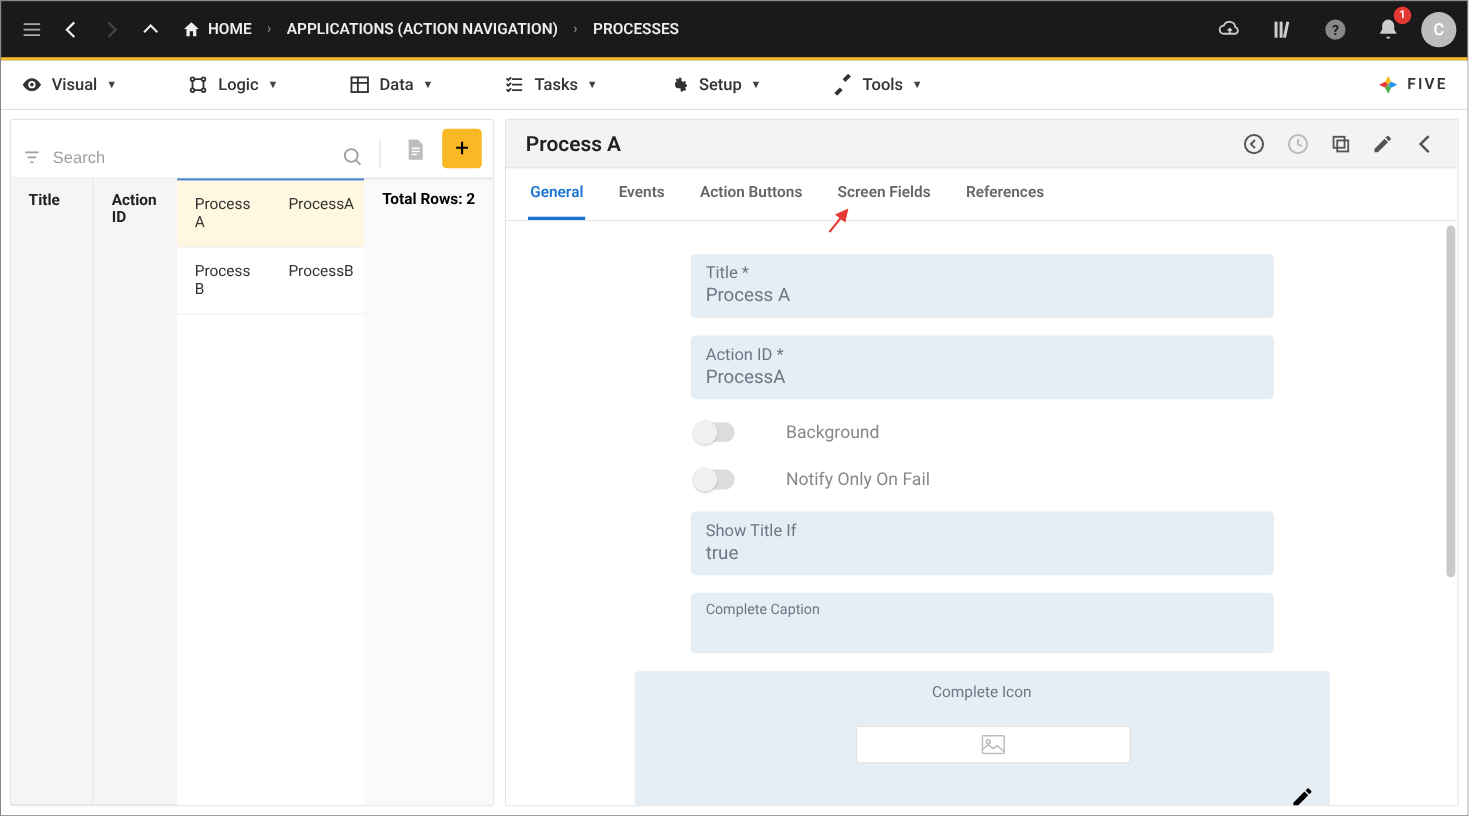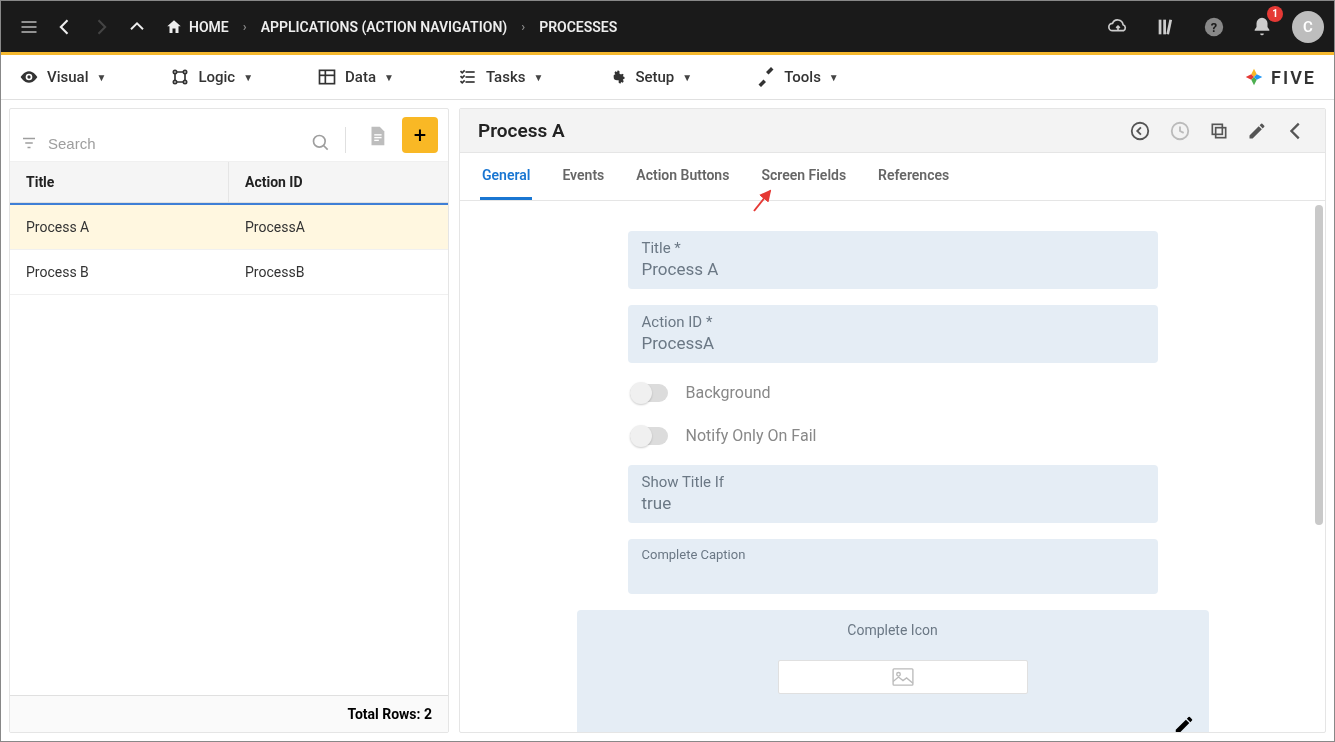--- a/index.html
+++ b/index.html
@@ -17,38 +17,38 @@
   .topbar-right .icon-btn svg { width: 22px; height: 22px; }
   .avatar { width: 32px; height: 32px; border-radius: 50%; background: #bdbdbd; display: flex; align-items: center; justify-content: center; color: #fff; font-weight: 600; font-size: 15px; }
   .notif-wrap { position: relative; }
   .notif-badge { position: absolute; top: -3px; right: -3px; background: #e53935; color: #fff; border-radius: 50%; width: 16px; height: 16px; font-size: 10px; display: flex; align-items: center; justify-content: center; font-weight: 700; }
 
   
   .menubar { background: #fff; height: 45px; display: flex; align-items: center; padding: 0 18px; gap: 64px; border-bottom: 1px solid #e0e0e0; }
   .menubar .menu-item { display: flex; align-items: center; gap: 8px; font-size: 15px; color: #333; cursor: pointer; font-weight: 500; }
   .menubar .menu-item .tri { font-size: 10px; color: #444; }
   .menubar .menu-item svg { width: 20px; height: 20px; }
-  .brand { margin-left: auto; display: flex; align-items: center; gap: 6px; font-weight: 600; letter-spacing: 2px; color: #333; font-size: 18px; }
+  .brand { margin-left: auto; display: flex; align-items: center; gap: 6px; font-weight: 600; letter-spacing: 2px; color: #333; font-size: 14px; }
 
   
   .body { flex: 1; display: flex; gap: 10px; padding: 8px; overflow: hidden; background: #fff; }
 
   
   .left-panel { width: 440px; display: flex; flex-direction: column; background: #fff; border: 1px solid #e5e5e5; border-radius: 2px; overflow: hidden; }
   .left-toolbar { display: flex; align-items: flex-end; padding: 8px 10px; gap: 8px; border-bottom: 1px solid #f0f0f0; }
   .search-wrap { flex: 1; display: flex; align-items: center; gap: 10px; }
   .filter-icon { color: #9e9e9e; }
   .search-input { flex: 1; border: none; outline: none; font-size: 15px; color: #555; background: transparent; }
   .search-input::placeholder { color: #9e9e9e; }
   .search-btn { color: #9e9e9e; cursor: pointer; }
   .vdiv { width: 1px; height: 26px; background: #e0e0e0; margin: 0 6px; }
   .doc-btn { width: 34px; height: 34px; display:flex; align-items:center; justify-content:center; color: #9e9e9e; cursor:pointer; }
   .add-btn { width: 36px; height: 36px; background: #f9b825; border-radius: 4px; display:flex; align-items:center; justify-content:center; color:#000; cursor:pointer; font-size: 22px; font-weight: 400; }
 
-  .table { flex: 1; display: flex; flex-direction: column; }
+  .table { flex: 1; display: flex; }
   .thead { display: flex; background: #f5f5f5; border-bottom: 1px solid #e0e0e0; }
   .th { padding: 12px 16px; font-weight: 700; font-size: 14px; color: #222; }
   .th:first-child { width: 50%; border-right: 1px solid #e5e5e5; }
   .th:last-child { width: 50%; }
   .tbody { flex:1; overflow:auto; }
   .tr { display:flex; border-bottom: 1px solid #f0f0f0; cursor:pointer; }
   .tr.selected { background: #fff7e0; border-top: 2px solid #3f7fd6; }
   .td { padding: 14px 16px; font-size: 14px; color: #333; }
   .td:first-child { width:50%; }
   .td:last-child { width:50%; }
@@ -70,21 +70,21 @@
   .form-scroll { position:absolute; right:2px; top:4px; bottom:4px; width:8px; background:#c9c9c9; border-radius:4px; height:320px; }
 
   .field { width: 530px; background:#e5edf5; border-radius:4px; padding: 8px 14px 10px 14px; }
   .field-label { font-size:15px; color:#6b7885; margin-bottom:2px; }
   .field-value { font-size:17px; color:#6b7885; }
   .field.empty .field-value { min-height: 20px; }
 
   .switch-row { width: 530px; display:flex; align-items:center; gap:18px; padding: 4px 2px; }
   .switch { width: 38px; height: 18px; background:#dcdcdc; border-radius: 10px; position:relative; }
   .switch::after { content:""; position:absolute; left:0; top:-2px; width:22px; height:22px; background:#f0f0f0; border-radius:50%; box-shadow:0 1px 2px rgba(0,0,0,.2); }
-  .switch-label { font-size:16px; color:#888; }
+  .switch-label { font-size:16px; color:#888;margin-left:29px; }
 
   .icon-row { width: 632px; background:#e5edf5; border-radius:4px; padding: 12px 14px; display:flex; align-items:center; gap: 20px; flex-direction: column; }
   .icon-row .field-label { font-size: 14px; color:#6b7885; }
   .icon-preview { width: 250px; height: 34px; background:#fff; border:1px solid #e0e0e0; border-radius:2px; display:flex; align-items:center; justify-content:center; color:#bbb; margin-left: 20px; }
   .icon-row .edit { margin-left:auto; color:#222; cursor:pointer; }
 
   
   .arrow-annot { position:absolute; top: 32px; left: 290px; pointer-events: none; }
 
   svg { display:block; }

